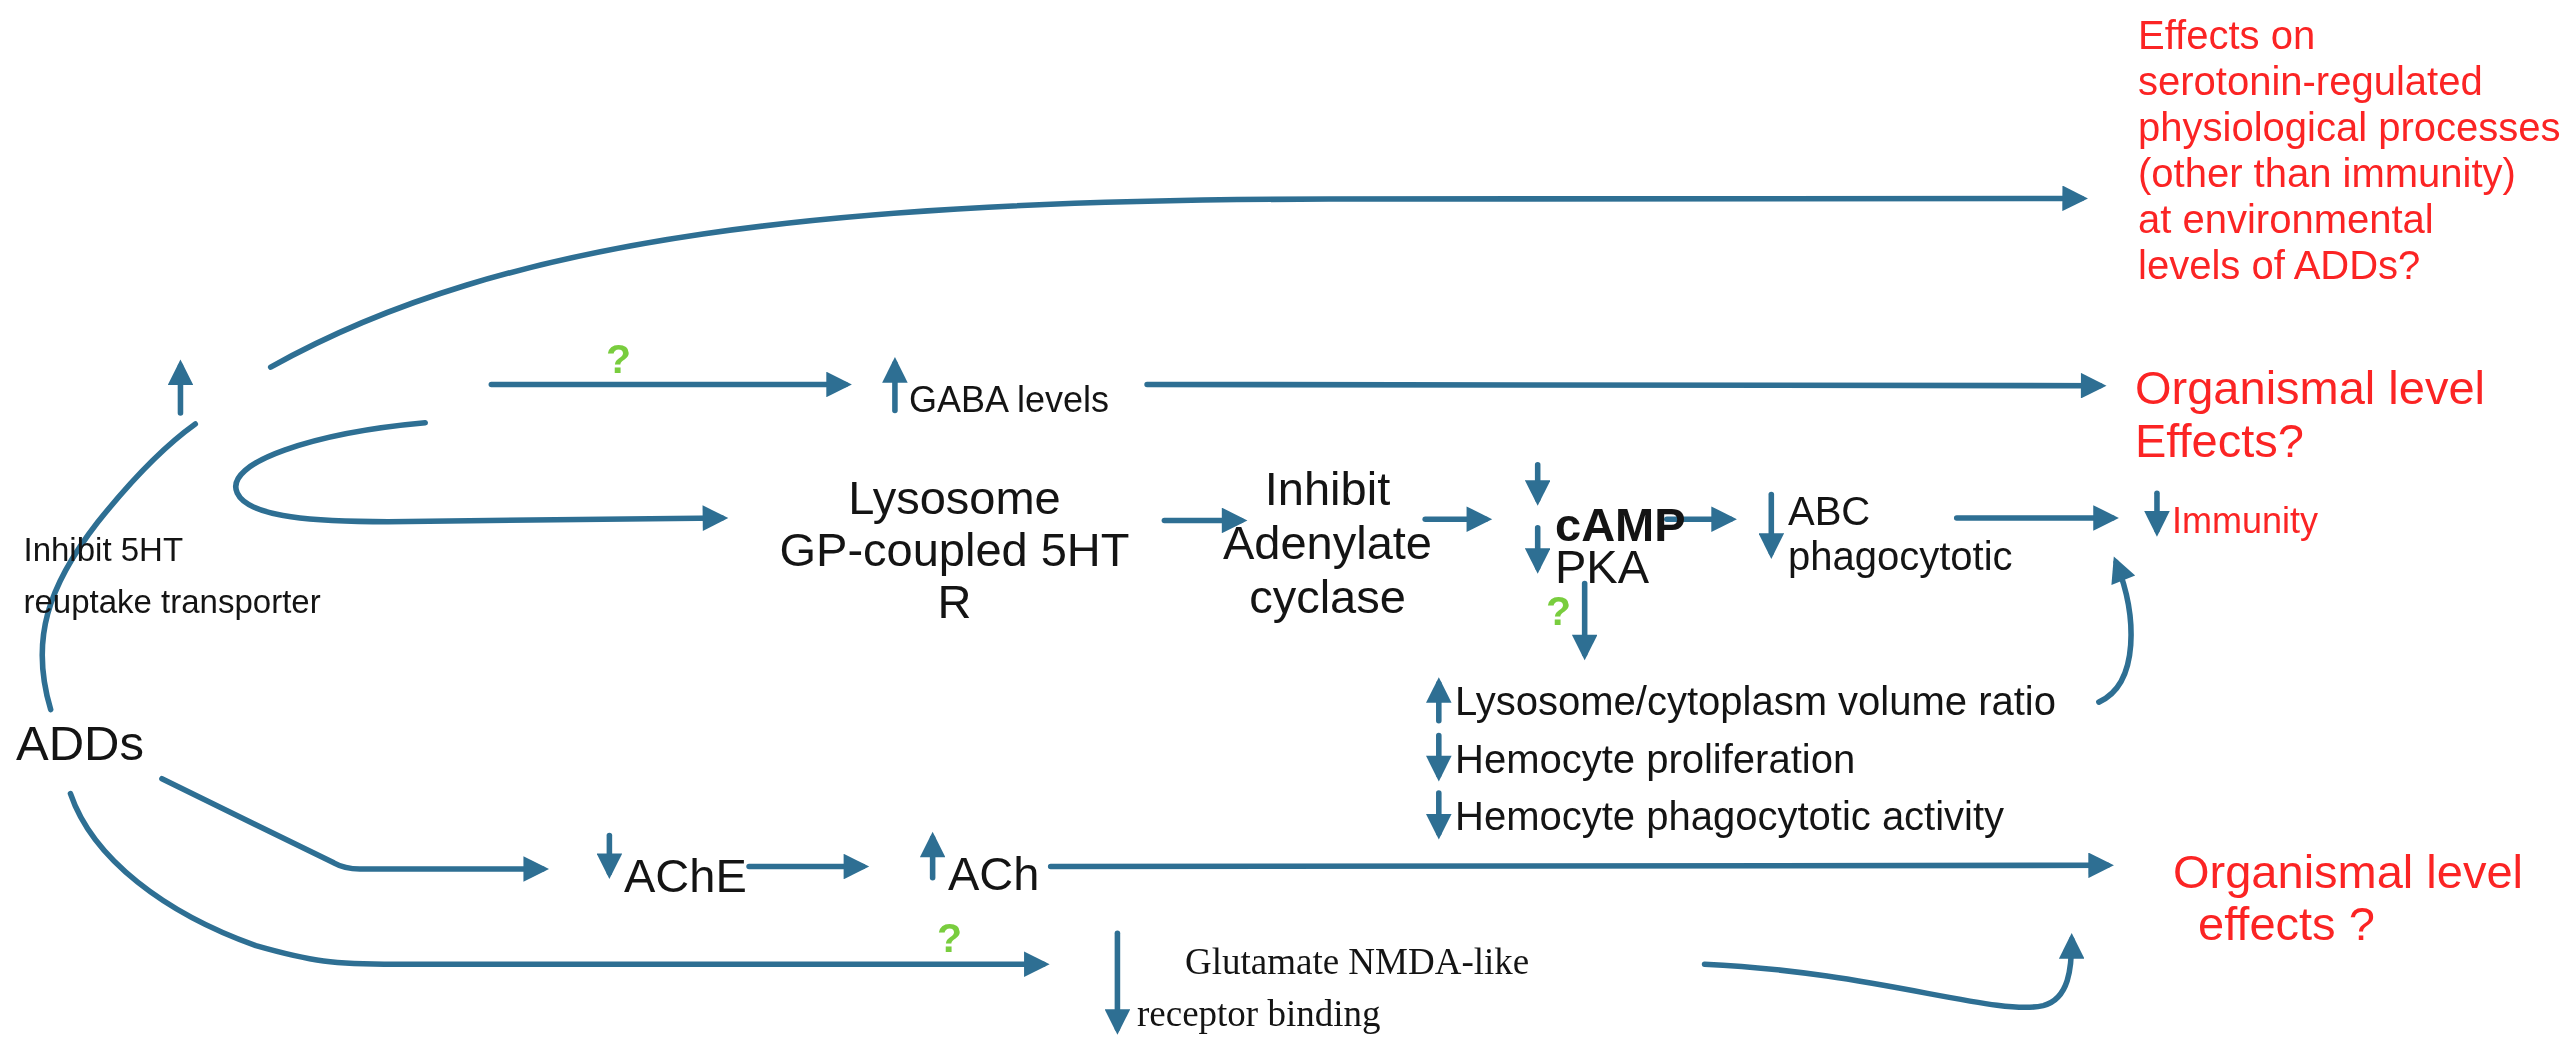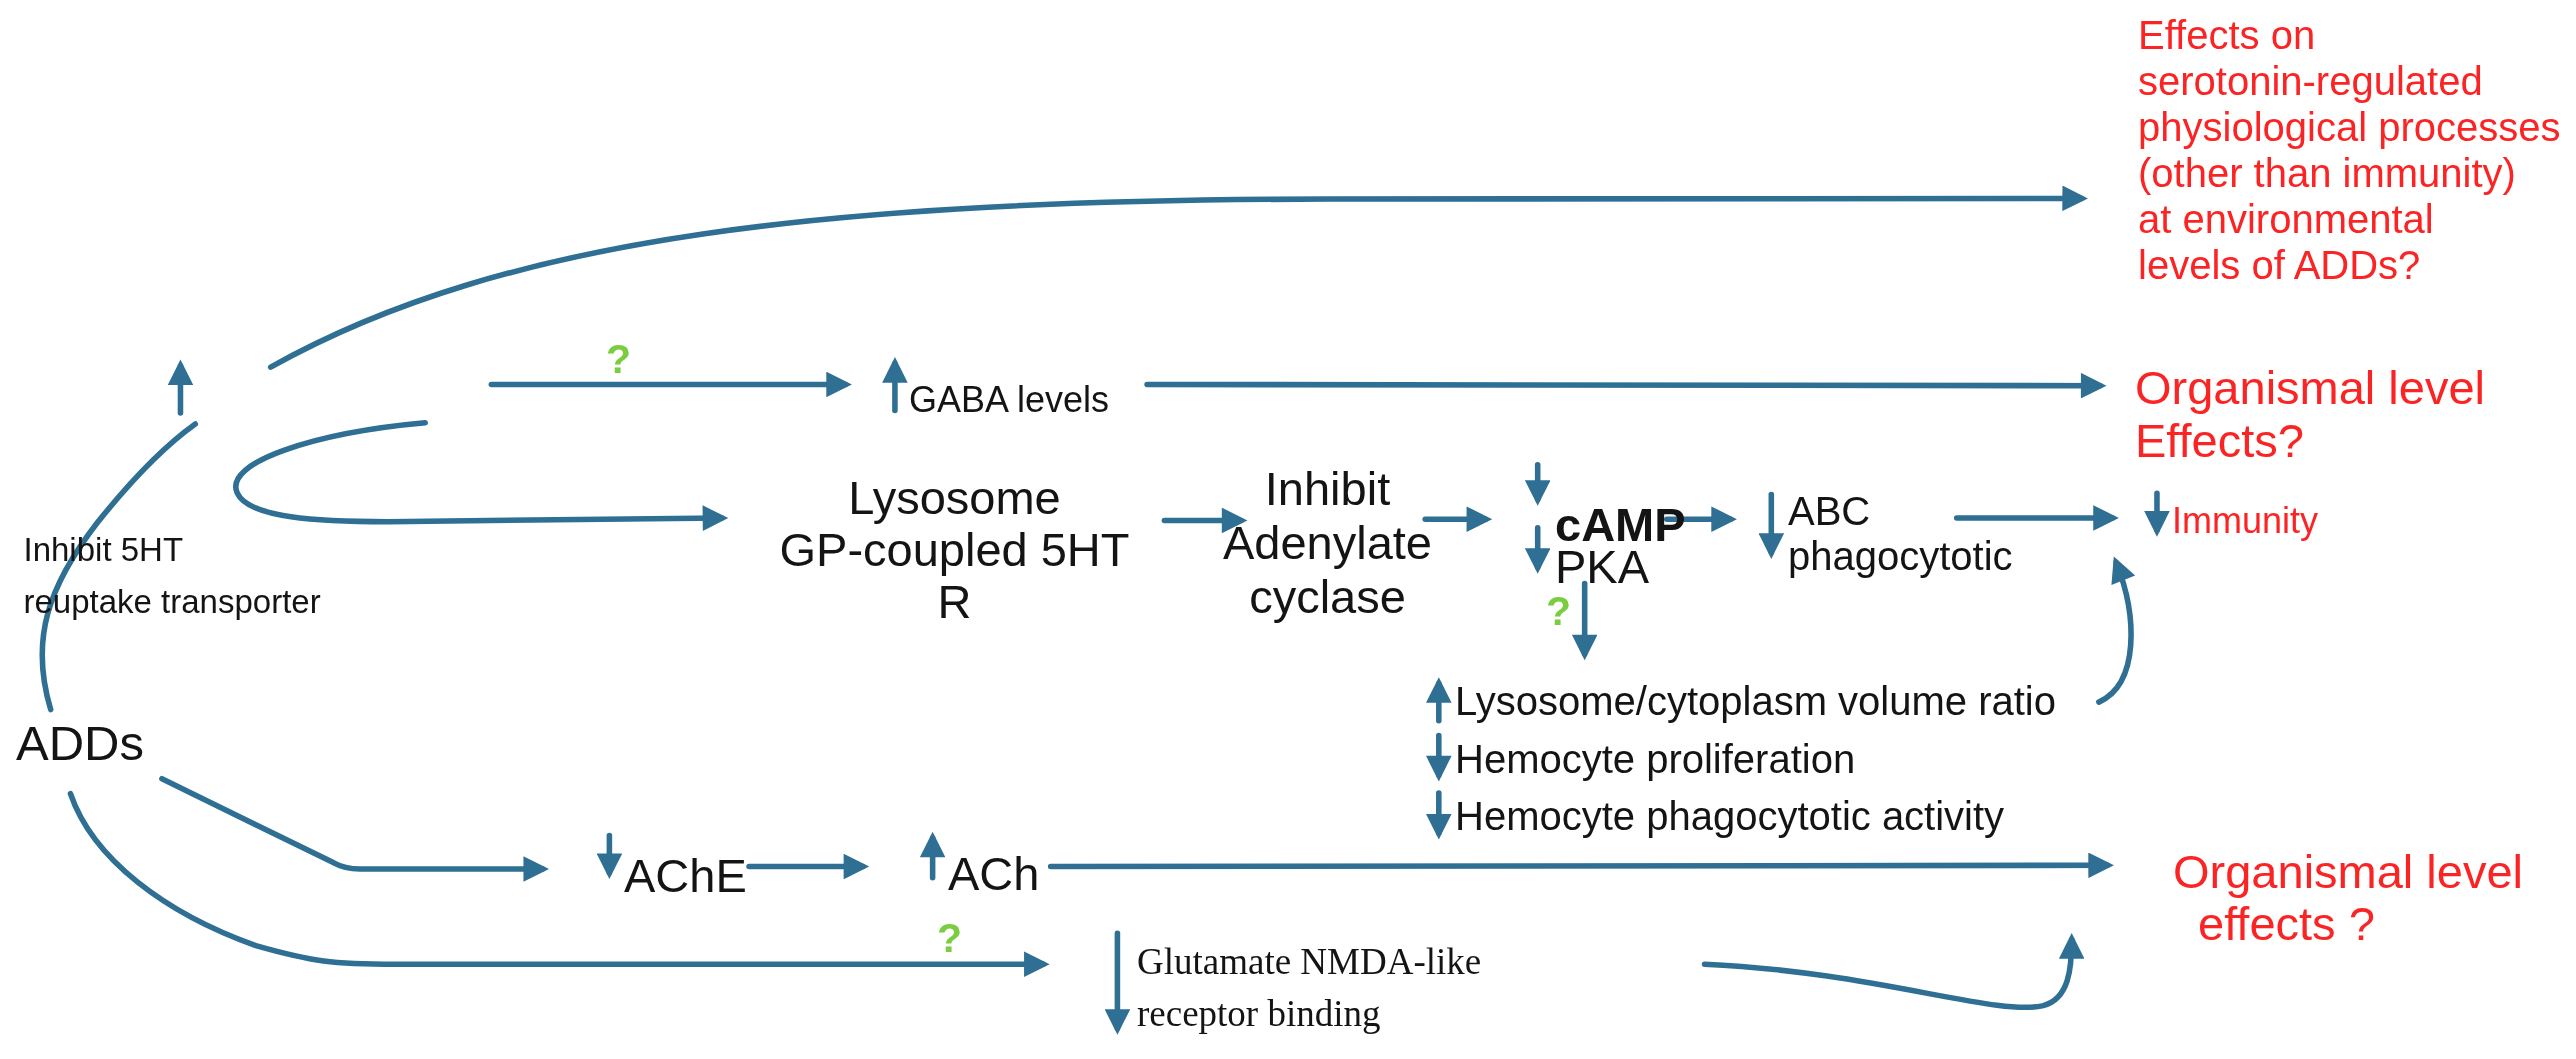--- a/index.html
+++ b/index.html
@@ -97,21 +97,21 @@
 
   <div class="lbl green" style="left:1546px;top:586px;">?</div>
   <div class="lbl sz55" style="left:1455px;top:676px;">Lysosome/cytoplasm volume ratio</div>
   <div class="lbl sz55" style="left:1455px;top:734px;">Hemocyte proliferation</div>
   <div class="lbl sz55" style="left:1455px;top:791px;">Hemocyte phagocytotic activity</div>
 
   <div class="lbl sz57" style="left:624px;top:847px;">AChE</div>
   <div class="lbl sz57" style="left:948px;top:845px;">ACh</div>
 
   <div class="lbl green" style="left:937px;top:913px;">?</div>
-  <div class="lbl serif" style="left:1137px;top:939px;">Glutamate NMDA-like</div>
+  <div class="lbl serif" style="left:1185px;top:939px;">Glutamate NMDA-like</div>
   <div class="lbl serif" style="left:1137px;top:991px;">receptor binding</div>
 
   <div class="lbl sz55 lh74 red" style="left:2138px;top:12.4px;width:433px;">Effects on
 serotonin-regulated
 physiological processes
 (other than immunity)
 at environmental
 levels of ADDs?</div>
   <div class="lbl sz57 lh86 red" style="left:2135px;top:361px;">Organismal level
 Effects?</div>

